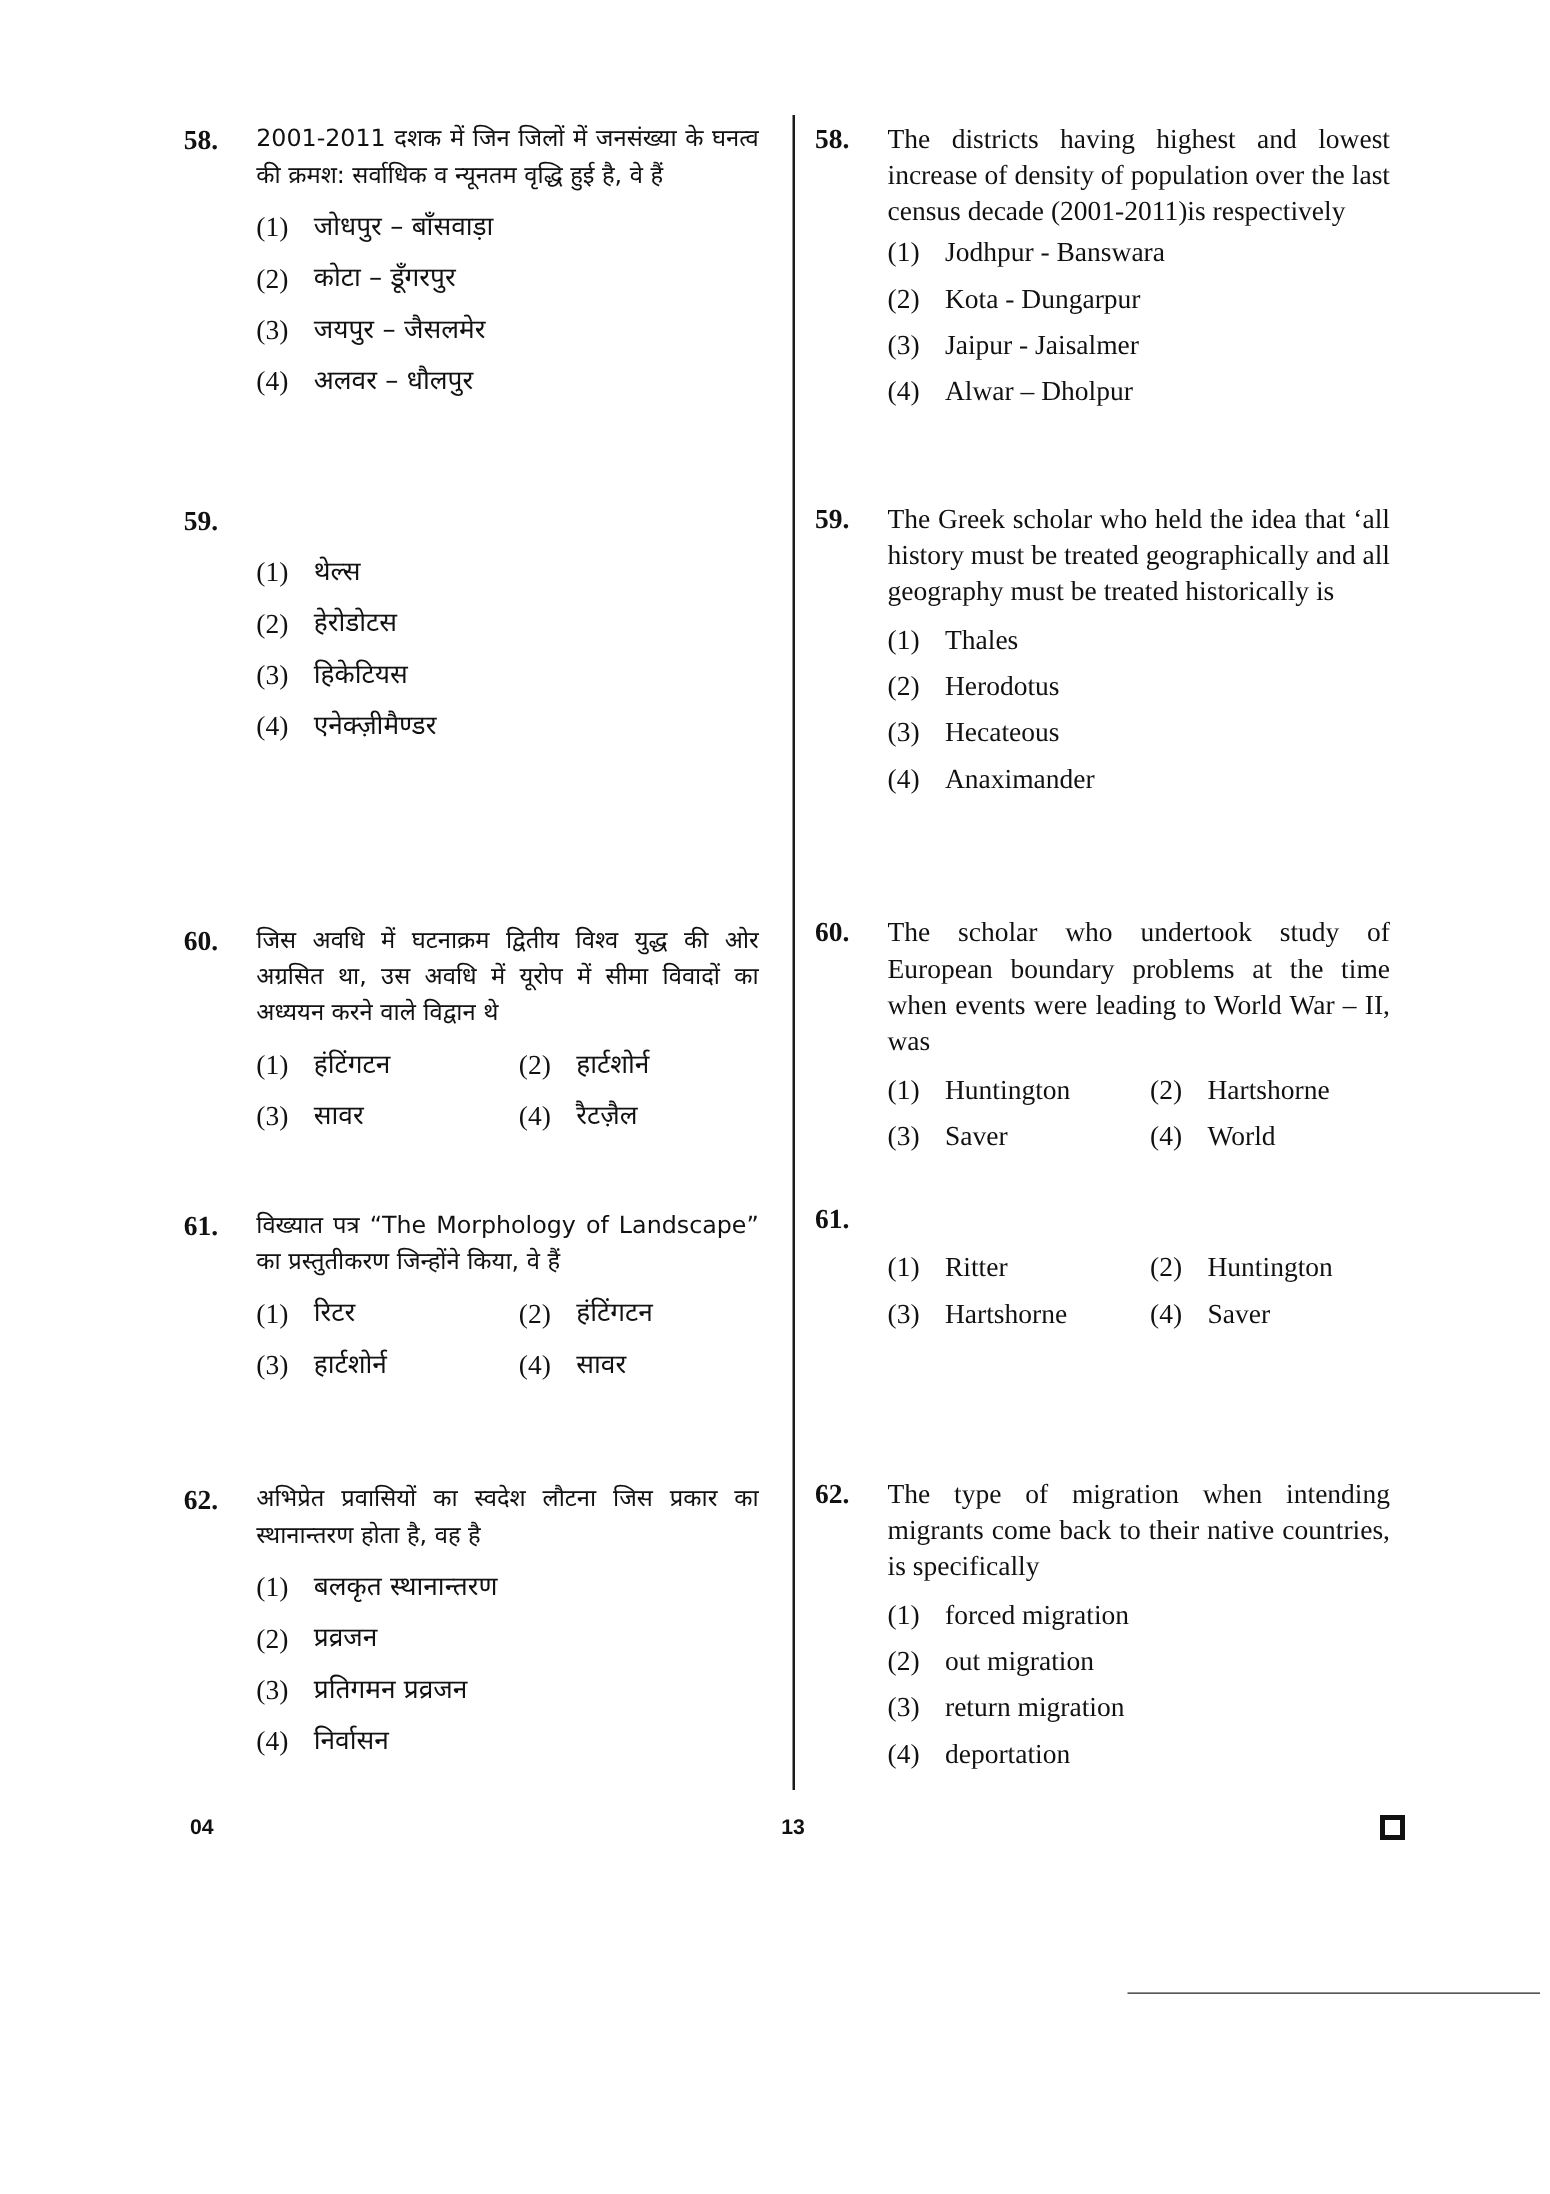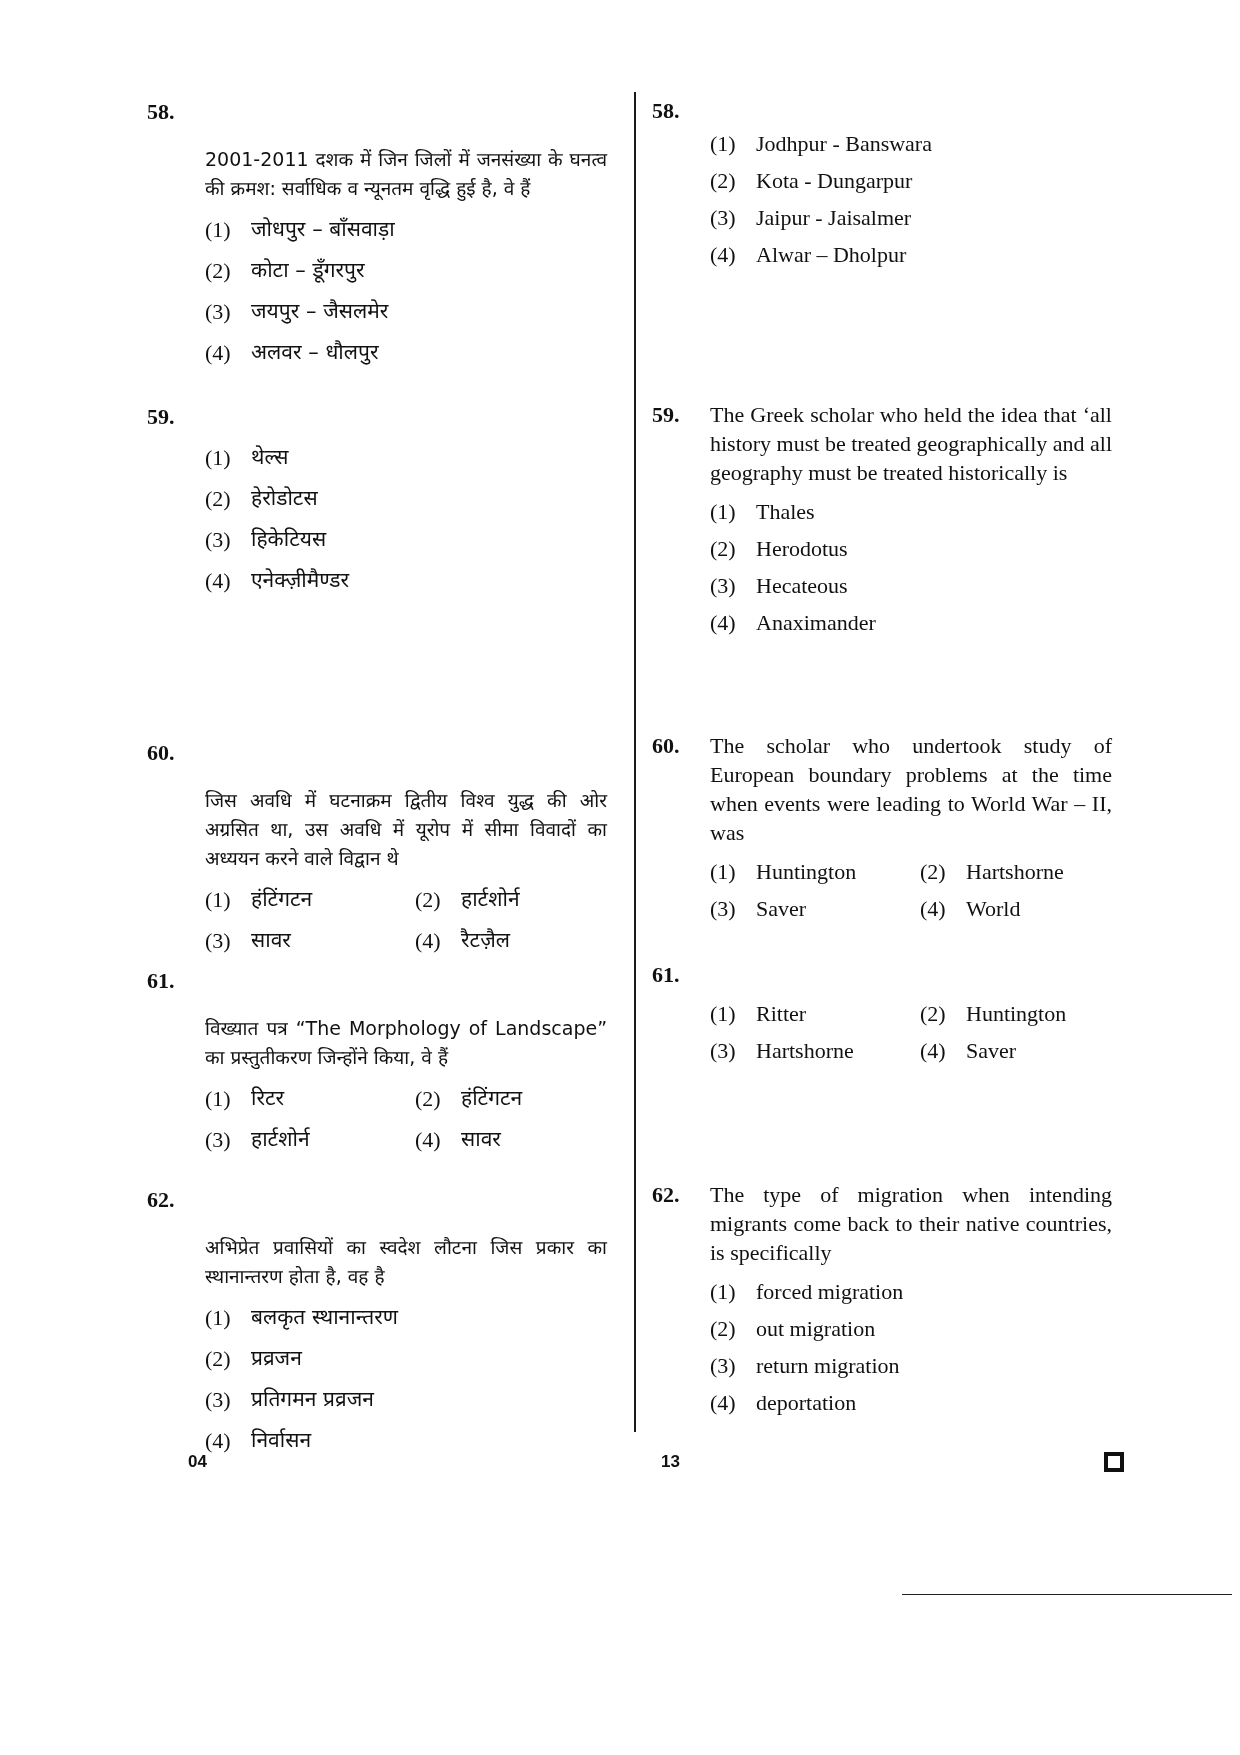--- a/index.html
+++ b/index.html
@@ -20,31 +20,31 @@
   .q-hi { left: 135px; width: 460px; }
   .q-en { left: 640px; width: 460px; }
   .q-head { display: flex; }
   .q-num {
     font-weight: bold; font-size: 22px; width: 58px; flex: 0 0 58px;
     line-height: 29px;
   }
   .q-text {
     font-size: 22px; line-height: 29px; text-align: justify; flex: 1;
   }
-  .q-hi .q-text { font-family: "DejaVu Sans", sans-serif; font-size: 19px; line-height: 29px; margin-top: 48px; }
+  .q-hi .q-text { font-family: "DejaVu Sans", sans-serif; font-size: 19px; line-height: 29px; }
   .options { margin-left: 58px; margin-top: 6px; }
   .opt { display: flex; font-size: 22px; line-height: 37px; }
   .q-hi .opt { line-height: 41px; }
   .opt-num { width: 46px; flex: 0 0 46px; }
   .q-hi .opt-label { font-family: "DejaVu Sans", sans-serif; font-size: 21px; }
   .options.grid { display: grid; grid-template-columns: 210px 1fr; }
   .q-hi .options.grid { grid-template-columns: 210px 1fr; }
   .footer-left, .footer-center {
     position: absolute; top: 1452px; font-family: "Liberation Sans", sans-serif;
-    font-weight: bold; font-size: 17px; margin-left: 36px;
+    font-weight: bold; font-size: 17px;
   }
   .footer-left { left: 140px; }
   .footer-center { left: 613px; }
   .marker {
     position: absolute; left: 1092px; top: 1452px;
     width: 12px; height: 12px; border: 4px solid #111; background: #fff;
   }
   .bottom-rule {
     position: absolute; left: 890px; top: 1594px; width: 330px; height: 1px; background: #222;
   }
@@ -176,20 +176,21 @@
       <div class="opt">
           <span class="opt-num">(4)</span>
           <span class="opt-label">निर्वासन</span>
         </div>
     </div>
   </div>
 
   <div class="question q-en" style="top:96px">
     <div class="q-head">
       <span class="q-num">58.</span>
+      <span class="q-text">The districts having highest and lowest increase of density of population over the last census decade (2001-2011)is respectively</span>
     </div>
     <div class="options" style="margin-top:0">
       <div class="opt">
           <span class="opt-num">(1)</span>
           <span class="opt-label">Jodhpur - Banswara</span>
         </div>
       <div class="opt">
           <span class="opt-num">(2)</span>
           <span class="opt-label">Kota - Dungarpur</span>
         </div>

